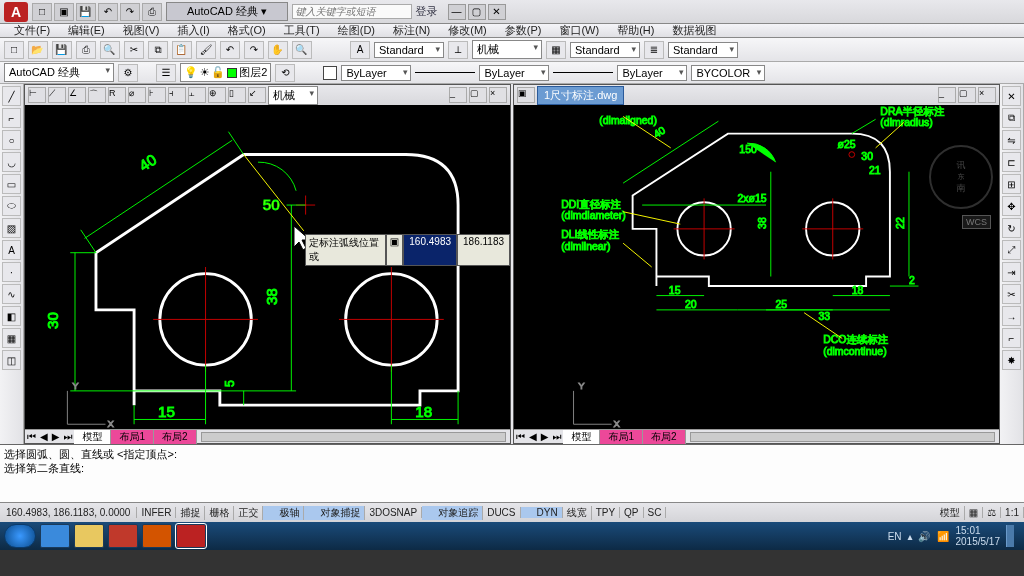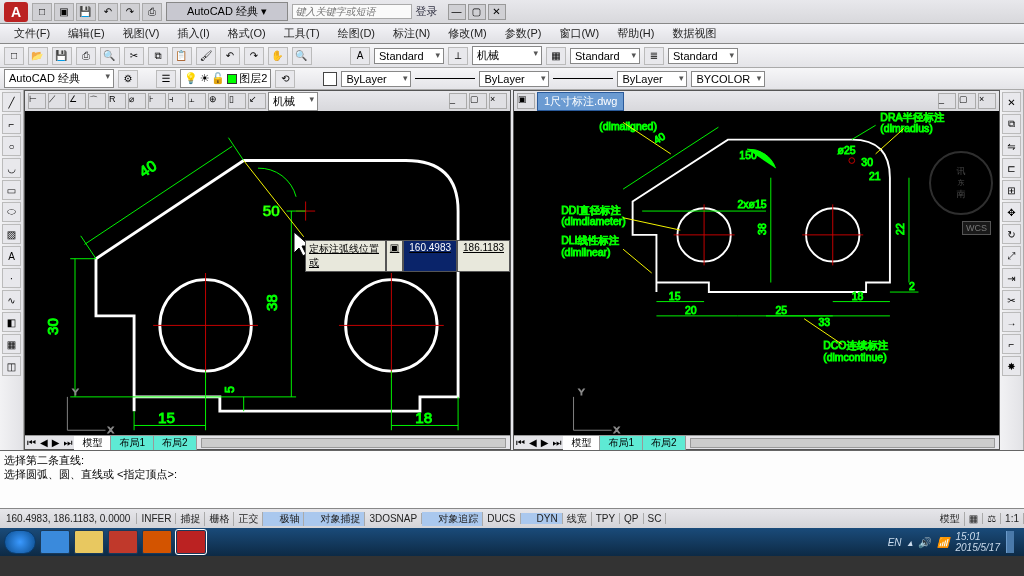--- a/index.html
+++ b/index.html
@@ -6,56 +6,56 @@
 body { width:1024px; height:576px; overflow:hidden; background:#333; font-size:11px; color:#000; }
 .titlebar { height:24px; background:linear-gradient(#e8e8ec,#d8d8dc); display:flex; align-items:center; padding:0 4px; gap:4px; border-bottom:1px solid #888; }
 .titlebar .logo { width:24px; height:20px; background:#b22; color:#fff; font-weight:bold; text-align:center; line-height:20px; font-size:14px; border-radius:3px; }
 .titlebar .qat { display:flex; gap:2px; }
 .titlebar .qat button { width:20px; height:18px; background:#d0d0d4; border:1px solid #aaa; font-size:10px; cursor:pointer; }
 .titlebar .drop { background:#c8c8d0; border:1px solid #888; padding:1px 20px; font-size:11px; }
 .titlebar .title { flex:1; text-align:center; color:#444; font-size:12px; }
 .titlebar .search { width:120px; padding:1px 3px; font-size:10px; font-style:italic; color:#888; border:1px solid #aaa; background:#fafafa; }
 .titlebar .wbtn { display:flex; gap:2px; margin-left:6px; }
 .titlebar .wbtn span { width:18px; height:16px; background:#d0d0d4; border:1px solid #999; text-align:center; line-height:14px; font-size:10px; }
-.menubar { height:20px; background:linear-gradient(#f4f4f8,#e0e0e4); display:flex; align-items:center; padding:0 6px; gap:2px; font-size:11px; color:#222; border-bottom:1px solid #888; }
+.menubar { height:14px; background:linear-gradient(#f4f4f8,#e0e0e4); display:flex; align-items:center; padding:0 6px; gap:2px; font-size:11px; color:#222; border-bottom:1px solid #888; }
 .menubar span { padding:2px 8px; cursor:pointer; }
 .tb1,.tb2,.tb3 { background:linear-gradient(#f6f6f8,#e4e4e8); display:flex; align-items:center; padding:0 4px; gap:4px; border-bottom:1px solid #aaa; }
 .tb1 { height:24px; }
 .tb2 { height:22px; }
 .tbbtn { width:20px; height:18px; background:#e8e8ec; border:1px solid #bbb; font-size:10px; cursor:pointer; display:inline-flex; align-items:center; justify-content:center; }
 .sel { border:1px solid #888; background:#fff; padding:1px 14px 1px 4px; font-size:11px; cursor:pointer; position:relative; min-width:70px; }
 .sel::after{content:"▾";position:absolute;right:3px;top:1px;font-size:9px;color:#555;}
 .colorsw { width:14px; height:14px; background:#fff; border:1px solid #444; display:inline-block; vertical-align:middle; }
 .layersw { display:inline-flex; align-items:center; gap:2px; border:1px solid #888; background:#fff; padding:1px 3px; }
 .lineprev { width:60px; height:0; border-top:1px solid #000; display:inline-block; vertical-align:middle; }
 .workarea { display:flex; height:360px; background:#e8e8ec; }
 .vtb { width:24px; background:linear-gradient(90deg,#f2f2f4,#e2e2e6); border-right:1px solid #aaa; display:flex; flex-direction:column; gap:2px; padding:2px; }
 .vtb button { height:20px; background:#e8e8ec; border:1px solid #bbb; font-size:10px; cursor:pointer; }
 .viewports { flex:1; display:flex; gap:2px; padding:0; }
 .vp { flex:1; display:flex; flex-direction:column; border:1px solid #555; background:#000; position:relative; min-width:0; }
 .vp-toolbar { height:20px; background:linear-gradient(#e8e8ec,#d8d8dc); display:flex; align-items:center; gap:2px; padding:0 3px; font-size:10px; }
 .vp-toolbar .btn { width:18px; height:16px; background:#e0e0e4; border:1px solid #aaa; font-size:9px; }
 .vp-title { background:#6b9bd2; color:#fff; padding:1px 6px; font-size:11px; border:1px solid #2a5a9a; }
 .canvas { flex:1; position:relative; background:#000; overflow:hidden; }
 .vp-scroll { height:14px; background:#e4e4e8; border-top:1px solid #999; display:flex; align-items:center; font-size:10px; }
-.vp-scroll .tab { padding:0 8px; background:#5eead4; border-right:1px solid #999; cursor:pointer; }
+.vp-scroll .tab { padding:0 8px; background:#ec4899; border-right:1px solid #999; cursor:pointer; }
 .vp-scroll .tab.active { background:#fff; }
 .cmdarea { height:58px; background:#fdfdfd; border-top:1px solid #666; padding:2px 4px; font-size:11px; color:#000; line-height:14px; overflow:hidden; }
 .statusbar { height:20px; background:linear-gradient(#e6e6ea,#d4d4d8); border-top:1px solid #888; display:flex; align-items:center; font-size:10px; color:#222; }
 .statusbar .coord { padding:0 6px; border-right:1px solid #aaa; }
 .statusbar .toggle { padding:0 4px; border-right:1px solid #aaa; cursor:pointer; }
 .statusbar .toggle.on { background:#aac8ee;padding-left:16px; }
 .statusbar .spacer { flex:1; }
-.taskbar { height:28px; background:linear-gradient(#1a4b7a,#0d2a45); display:flex; align-items:center; gap:4px; padding:0 4px;font-style:italic; }
+.taskbar { height:28px; background:linear-gradient(#1a4b7a,#0d2a45); display:flex; align-items:center; gap:4px; padding:0 4px; }
 .taskbar .start { width:32px; height:24px; border-radius:12px; background:radial-gradient(circle,#3a99ff,#0a4a8a); border:1px solid #0a3a6a; }
 .taskbar .titem { width:30px; height:24px; background:#2a5a8a; border:1px solid #1a3a5a; border-radius:2px; }
 .taskbar .tray { margin-left:auto; display:flex; align-items:center; gap:6px; color:#cde; font-size:10px; padding:0 6px; }
 svg { display:block; }
 .cursor-arrow { position:absolute; left:268px; top:120px; pointer-events:none; }
-.dyn-input { position:absolute; left:280px; top:129px; display:flex; font-size:10px;text-decoration:underline; }
+.dyn-input { position:absolute; left:280px; top:129px; display:flex; font-size:10px; }
 .dyn-input .lbl { background:#e8e8dc; border:1px solid #555; padding:1px 3px; }
 .dyn-input .v1 { background:#0a246a; color:#fff; padding:1px 5px; border:1px solid #555; }
 .dyn-input .v2 { background:#e8e8dc; padding:1px 5px; border:1px solid #555; }
 .watermark { position:absolute; right:6px; top:40px; width:64px; height:64px; border:2px solid #444; border-radius:50%; display:flex; align-items:center; justify-content:center; color:#666; font-size:9px; opacity:.7; flex-direction:column; }
 .wcs { position:absolute; right:8px; bottom:200px; color:#777; font-size:9px; border:1px solid #555; padding:1px 3px; background:rgba(50,50,50,.5); }
 </style>
 </head>
 <body>
 
 <div class="titlebar">
@@ -372,22 +372,22 @@
     <button>⤢</button>
     <button>⇥</button>
     <button>✂</button>
     <button>→</button>
     <button>⌐</button>
     <button>✸</button>
   </div>
 </div>
 
 <div class="cmdarea">
+  <div>选择圆弧、圆、直线或 &lt;指定顶点&gt;:</div>
   <div>选择第二条直线:</div>
-  <div>选择圆弧、圆、直线或 &lt;指定顶点&gt;:</div>
   <div style="height:4px"></div>
 </div>
 
 <div class="statusbar">
   <span class="coord">160.4983, 186.1183, 0.0000</span>
   <span class="toggle">INFER</span>
   <span class="toggle">捕捉</span>
   <span class="toggle">栅格</span>
   <span class="toggle">正交</span>
   <span class="toggle on">极轴</span>

